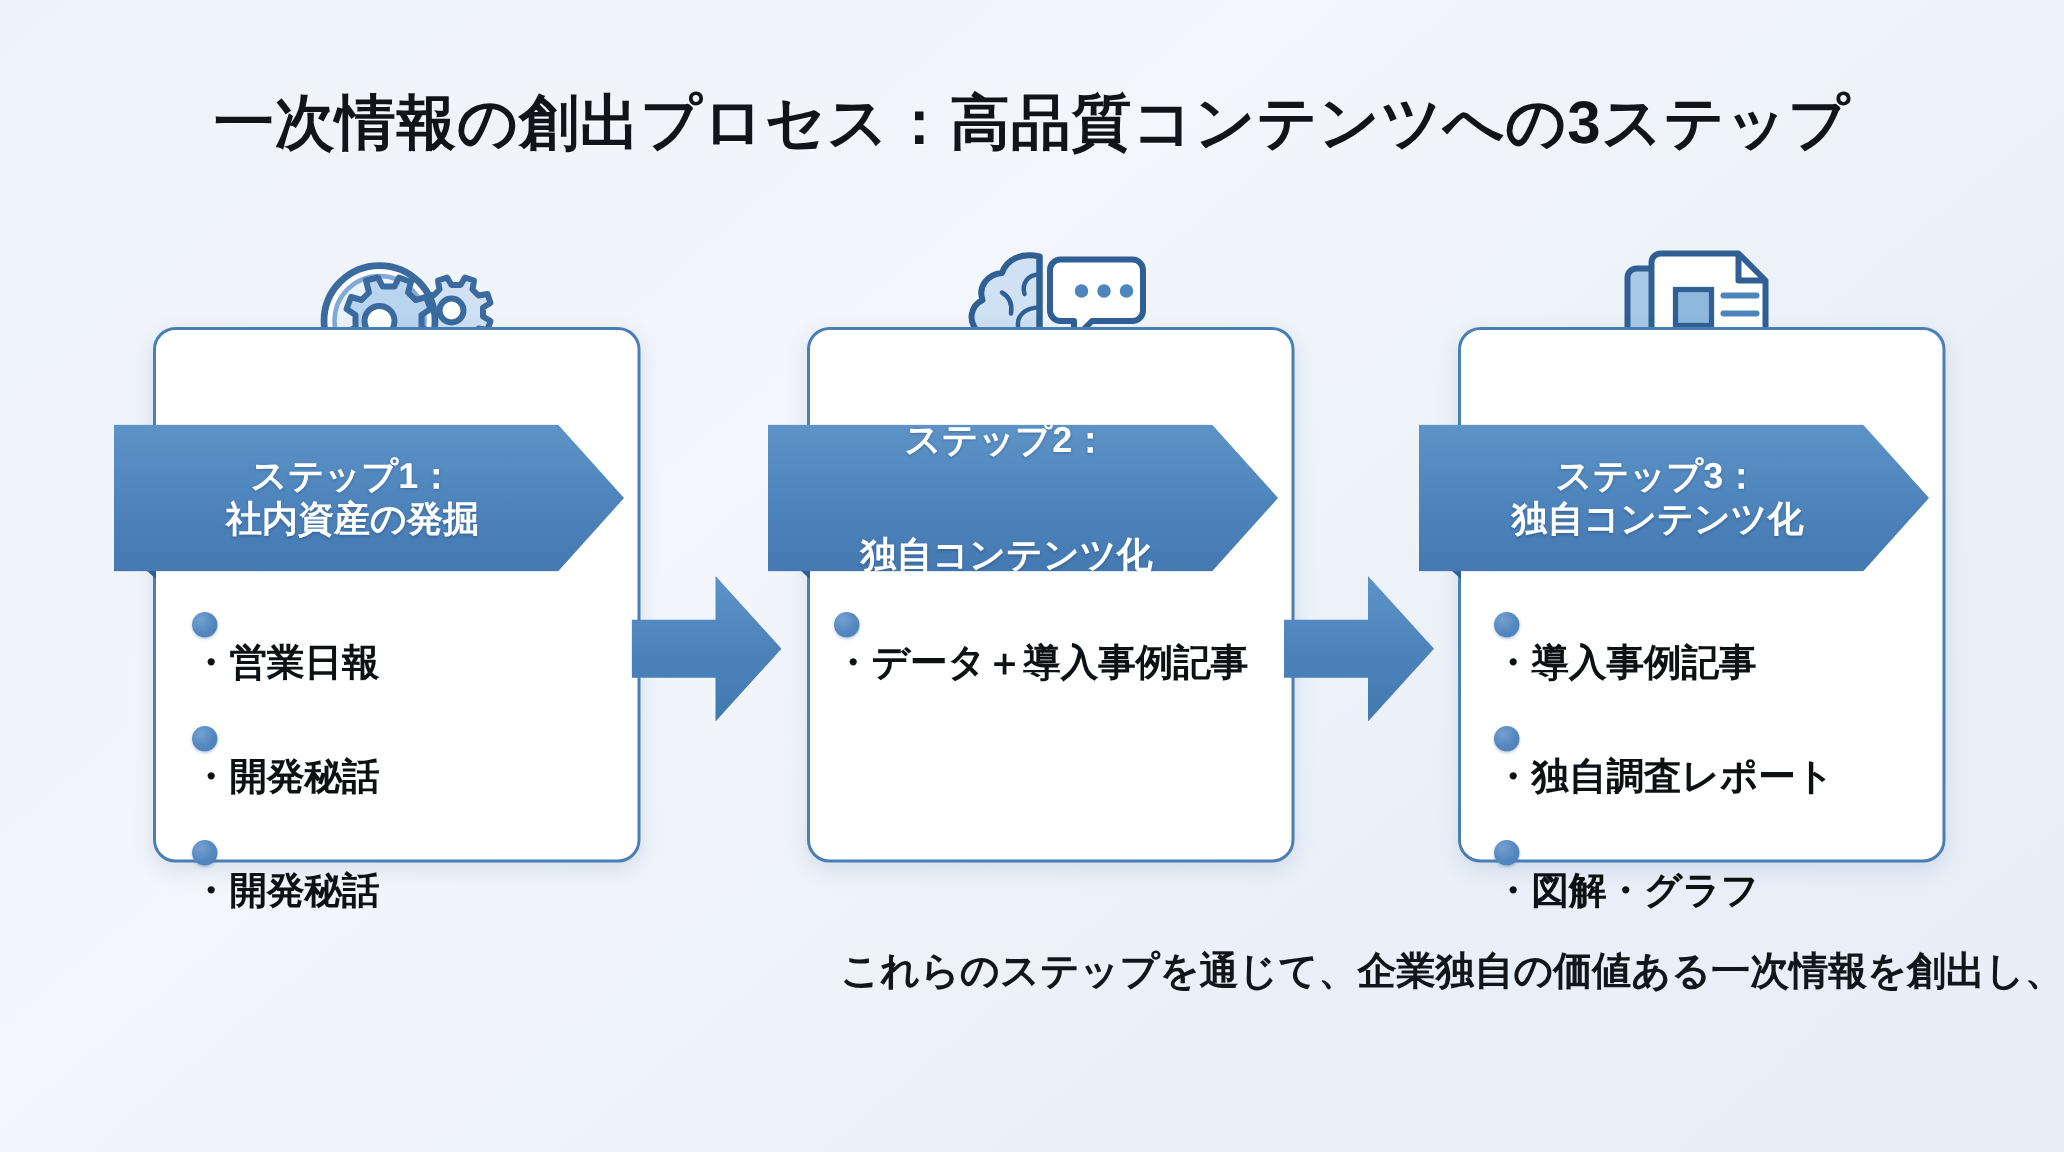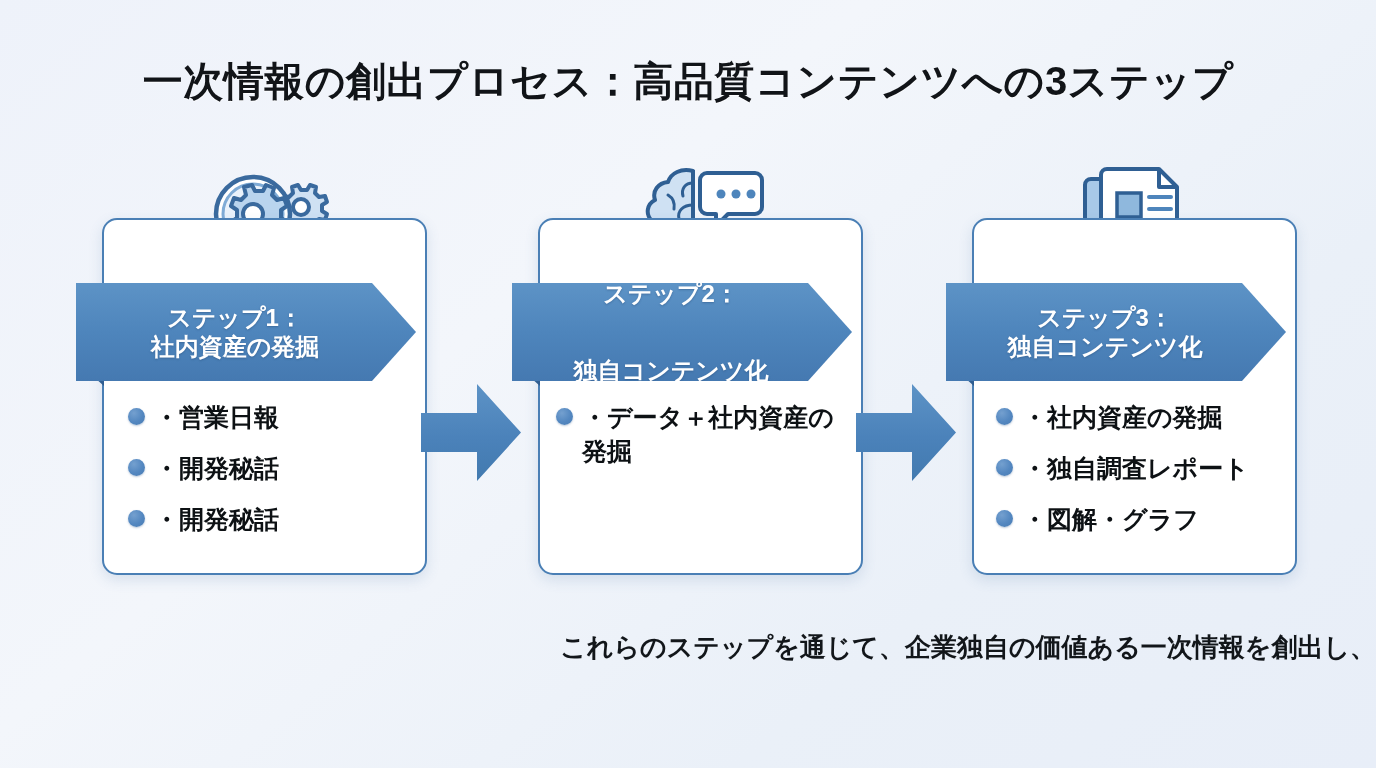--- a/index.html
+++ b/index.html
@@ -113,20 +113,21 @@
     width: 270px;
   }
   #bullets-1 { left: 128px; }
   #bullets-2 { left: 556px; width: 290px; }
   #bullets-3 { left: 996px; width: 290px; }
 
   .bullet-row {
     display: flex;
     align-items: flex-start;
     margin-bottom: 17px;
+    flex-direction: column;
   }
   .bullet-dot {
     flex: 0 0 auto;
     width: 17px;
     height: 17px;
     border-radius: 50%;
     background: radial-gradient(circle at 35% 30%, #74a0cf 0%, #5387c0 55%, #4a7cb3 100%);
     margin-top: 8px;
     margin-right: 9px;
     box-shadow: 0 1px 2px rgba(60,100,150,0.35);
@@ -289,28 +290,28 @@
     </div>
     <div class="bullet-row">
       <span class="bullet-dot"></span>
       <span class="bullet-text">・開発秘話</span>
     </div>
   </div>
 
   <div class="bullets" id="bullets-2">
     <div class="bullet-row">
       <span class="bullet-dot"></span>
-      <span class="bullet-text">・データ＋社内資産の発掘</span>
+      <span class="bullet-text">・データ＋導入事例記事</span>
     </div>
   </div>
 
   <div class="bullets" id="bullets-3">
     <div class="bullet-row">
       <span class="bullet-dot"></span>
-      <span class="bullet-text">・社内資産の発掘</span>
+      <span class="bullet-text">・導入事例記事</span>
     </div>
     <div class="bullet-row">
       <span class="bullet-dot"></span>
       <span class="bullet-text">・独自調査レポート</span>
     </div>
     <div class="bullet-row">
       <span class="bullet-dot"></span>
       <span class="bullet-text">・図解・グラフ</span>
     </div>
   </div>

